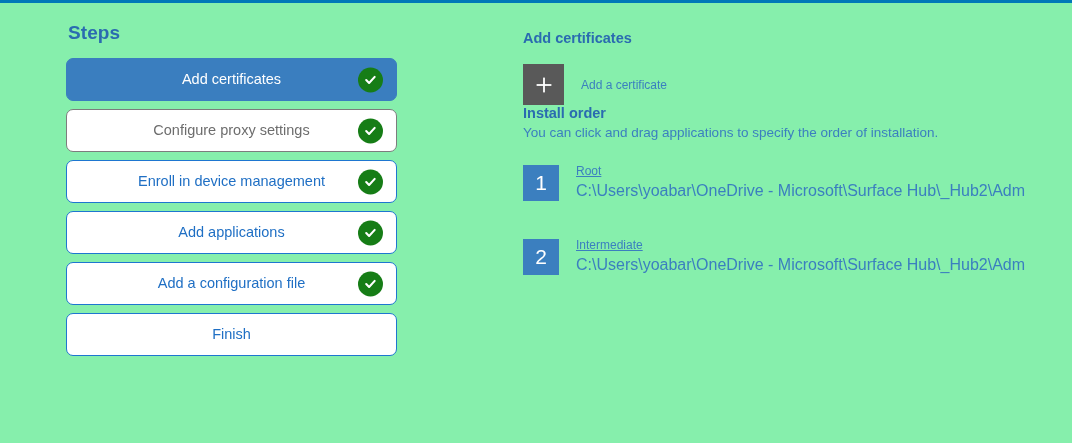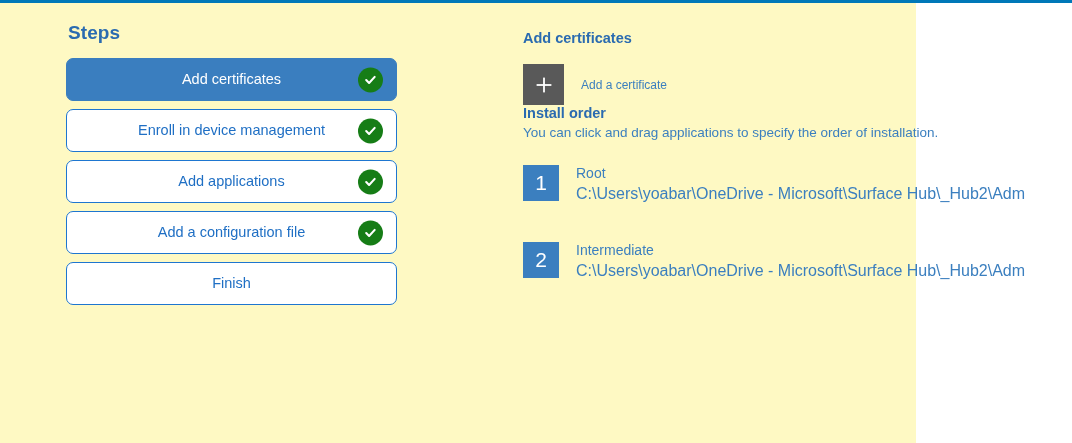--- a/index.html
+++ b/index.html
@@ -5,22 +5,22 @@
   * { box-sizing: border-box; }
   html, body {
     margin: 0; padding: 0;
     width: 1072px; height: 443px;
     background: #ffffff;
     font-family: "Liberation Sans", sans-serif;
     overflow: hidden;
   }
   #app {
     position: relative;
-    width: 916px; height: 443px;
-    background: #fef9c3;
+    width: 1072px; height: 443px;
+    background: #86efac;
   }
 
   
   .top-rule {
     position: absolute;
     left: 0; top: 0;
     width: 1072px; height: 3px;
     background: #0078b8;
   }
 
@@ -141,23 +141,24 @@
     align-items: center;
     justify-content: center;
     flex: 0 0 auto;
     margin-top: 1px;
   }
   .order-text {
     margin-left: 17px;
     line-height: 1.33;
   }
   .order-name {
-    font-size: 14px;
+    font-size: 12px;
     color: #3b7fbf;
     display: block;
+    text-decoration: underline;
   }
   .order-path {
     font-size: 16px;
     color: #3b7fbf;
     display: block;
     white-space: nowrap;
   }
 </style>
 </head>
 <body>
@@ -171,20 +172,28 @@
 
     <div class="step-btn active">
       <span class="step-label">Add certificates</span>
       <span class="check-badge">
         <svg width="15" height="15" viewBox="0 0 15 15" aria-hidden="true">
             <path d="M3.2 7.6 L6.1 10.5 L11.7 4.4" fill="none" stroke="#ffffff" stroke-width="2.1" stroke-linecap="round" stroke-linejoin="round"></path>
           </svg>
       </span>
     </div>
 
+    <div class="step-btn muted">
+      <span class="step-label">Configure proxy settings</span>
+      <span class="check-badge">
+        <svg width="15" height="15" viewBox="0 0 15 15" aria-hidden="true">
+            <path d="M3.2 7.6 L6.1 10.5 L11.7 4.4" fill="none" stroke="#ffffff" stroke-width="2.1" stroke-linecap="round" stroke-linejoin="round"></path>
+          </svg>
+      </span>
+    </div>
 
 
     <div class="step-btn">
       <span class="step-label">Enroll in device management</span>
       <span class="check-badge">
         <svg width="15" height="15" viewBox="0 0 15 15" aria-hidden="true">
             <path d="M3.2 7.6 L6.1 10.5 L11.7 4.4" fill="none" stroke="#ffffff" stroke-width="2.1" stroke-linecap="round" stroke-linejoin="round"></path>
           </svg>
       </span>
     </div>

